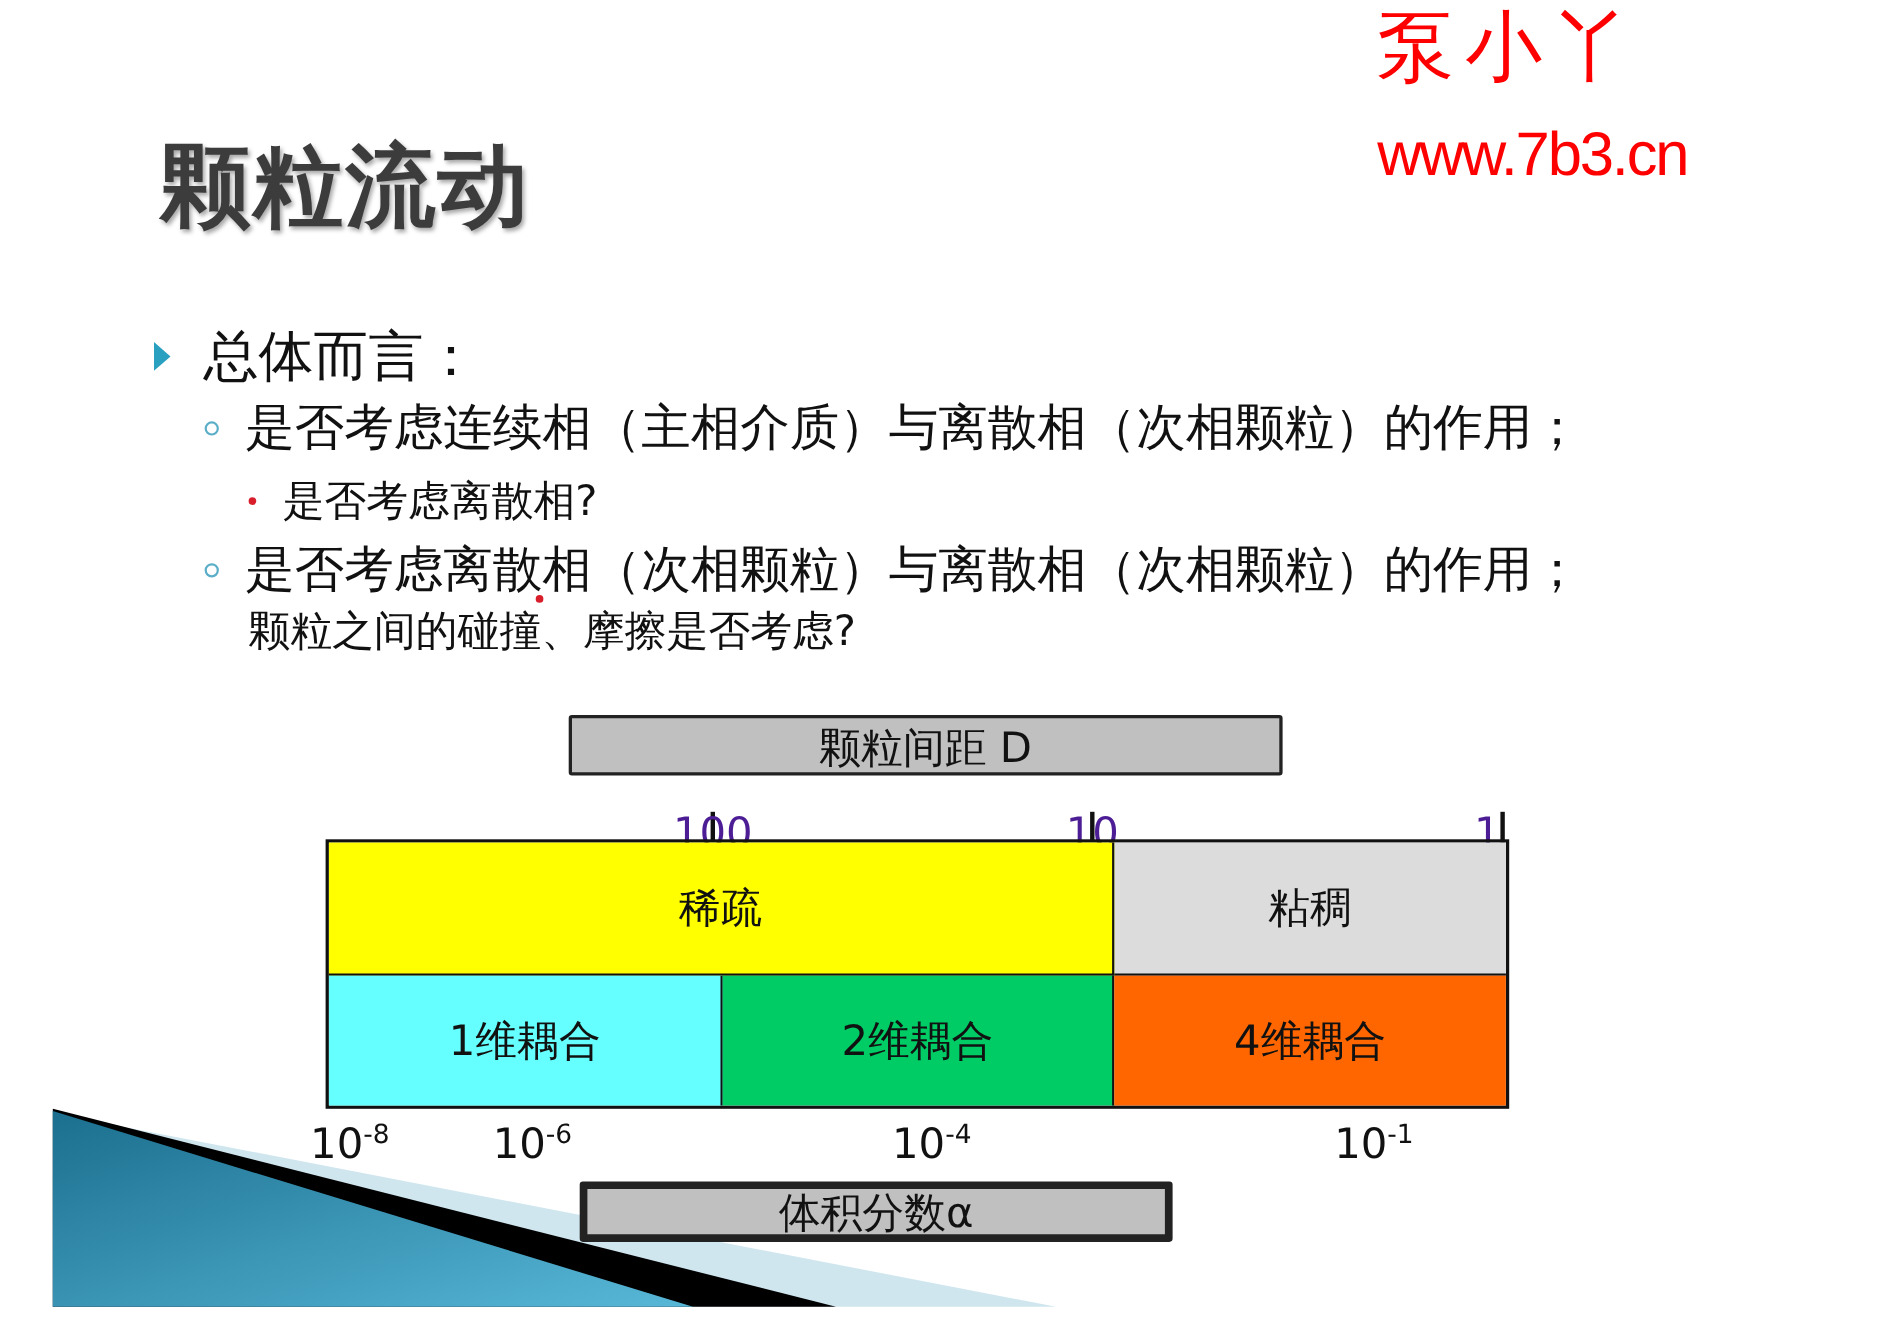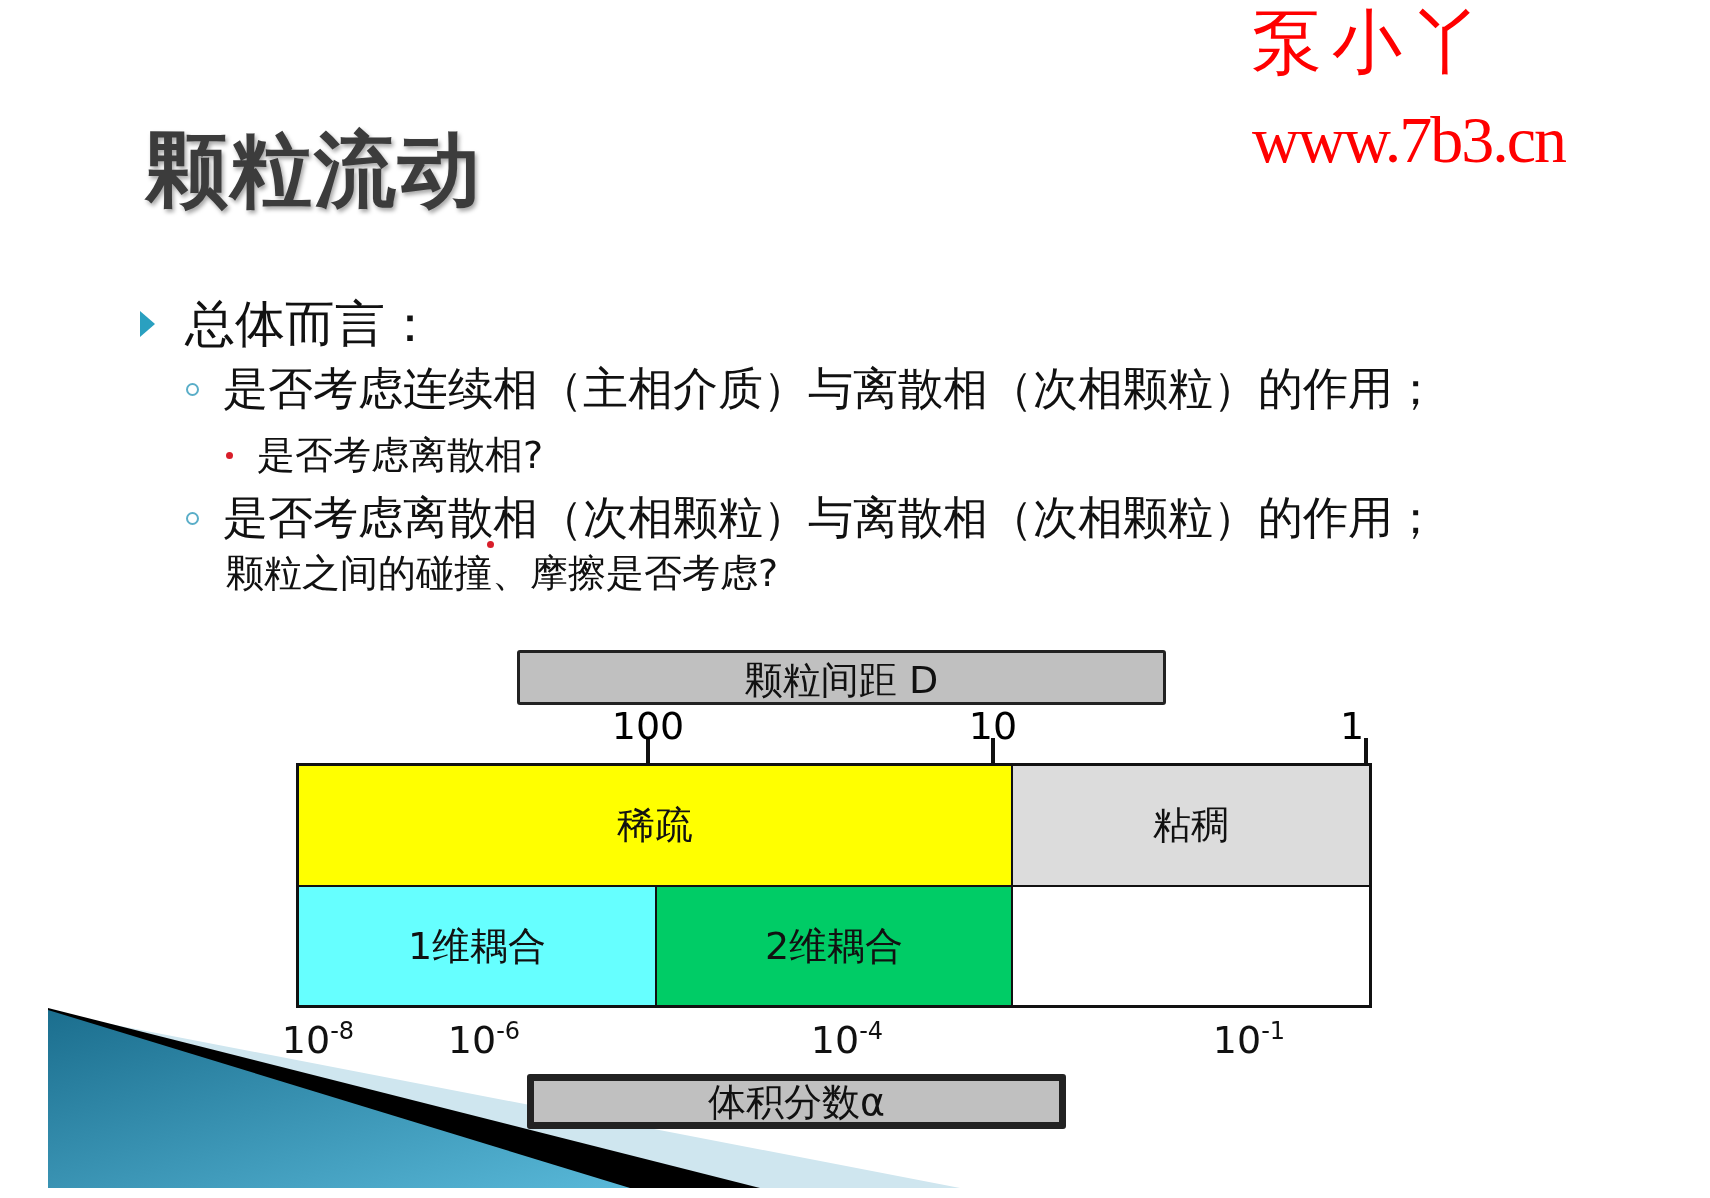--- a/index.html
+++ b/index.html
@@ -1,38 +1,38 @@
 <!DOCTYPE html>
 <html><head>
 <meta charset="utf-8">
 <style>
   html, body { margin: 0; padding: 0; background: #ffffff; }
   body { width: 1710px; height: 1198px; position: relative; overflow: hidden;
          font-family: "DejaVu Sans", "Liberation Sans", sans-serif; color: #111; }
   .abs { position: absolute; }
   .wm1 { left: 1252px; top: 0px; font-family: "DejaVu Serif", "Liberation Serif", serif;
          font-size: 70px; color: #ff0000; letter-spacing: 10px; line-height: 84px; }
-  .wm2 { left: 1252px; top: 100px; font-family: Liberation Serif, serif;
-         font-size: 66px; color: #ff0000; line-height: 80px; letter-spacing: -2px; }
+  .wm2 { left: 1252px; top: 100px; font-family: Liberation Sans, sans-serif;
+         font-size: 56px; color: #ff0000; line-height: 80px; letter-spacing: -2px; }
   .title { left: 146px; top: 120px; font-size: 82px; font-weight: bold; color: #3c3c3c;
            text-shadow: 2px 3px 4px rgba(0,0,0,0.35); line-height: 100px; letter-spacing: 2px; }
   .bullet-row { display: flex; align-items: center; white-space: nowrap; }
   .lvl1 { left: 140px; top: 292px; font-size: 50px; line-height: 64px; }
   .lvl2 { left: 186px; font-size: 45px; line-height: 58px; }
   .lvl3 { left: 226px; font-size: 38px; line-height: 50px; }
   .tri { width: 0; height: 0; border-top: 13px solid transparent; border-bottom: 13px solid transparent;
          border-left: 15px solid #2aa0c0; margin-right: 30px; }
   .circ { width: 9px; height: 9px; border: 2px solid #5aaec8; border-radius: 50%; margin-right: 24px; }
   .dot { width: 7px; height: 7px; background: #d81e2a; border-radius: 50%; margin-right: 24px; }
   .bar { box-sizing: border-box; background: #c0c0c0; border: 3px solid #222; border-radius: 3px;
          display: flex; align-items: flex-end; justify-content: center; font-size: 38px; color: #111;
          line-height: 44px; }
   .bar.alpha { border-width: 7px; }
   .tick { background: #111; width: 4px; }
-  .ticklabel { font-size: 38px; line-height: 40px; color: #000000; transform: translateX(-50%); }
+  .ticklabel { font-size: 38px; line-height: 40px; color: #4c1d95; transform: translateX(-50%); margin-top: 31px; }
   .grid { left: 296px; top: 763px; width: 1076px; height: 245px; box-sizing: border-box;
           border: 3px solid #111; }
   .cell { position: absolute; box-sizing: border-box; display: flex; align-items: center;
           justify-content: center; font-size: 38px; color: #111; }
   .cell.br { border-right: 2px solid #111; }
   .cell.bb { border-bottom: 2px solid #111; }
   .explabel { font-size: 38px; line-height: 42px; color: #111; transform: translateX(-50%); white-space: nowrap; }
   .explabel sup { font-size: 24px; vertical-align: 14px; }
 </style>
 </head>
@@ -93,20 +93,23 @@
   </div>
   <div class="cell br bb" style="left:0; top:0; width:714px; height:121px; background:#ffff00;">
     <span>稀疏</span>
   </div>
   <div class="cell br" style="left:0; top:121px; width:358px; height:118px; background:#66ffff;">
     <span>1维耦合</span>
   </div>
   <div class="cell br" style="left:358px; top:121px; width:356px; height:118px; background:#00cc66;">
     <span>2维耦合</span>
   </div>
+  <div class="cell" style="left:714px; top:121px; width:356px; height:118px; background:#ff6600;">
+    <span>4维耦合</span>
+  </div>
 </div>
 
 <div class="abs explabel" style="left:318px; top:1010px;"><span>10</span><sup>-8</sup></div>
 <div class="abs explabel" style="left:484px; top:1010px;"><span>10</span><sup>-6</sup></div>
 <div class="abs explabel" style="left:847px; top:1010px;"><span>10</span><sup>-4</sup></div>
 <div class="abs explabel" style="left:1201px; top:1010px;margin-left:48px;"><span>10</span><sup>-1</sup></div>
 
 <div class="abs bar alpha" style="left:527px; top:1074px; width:539px; height:55px;">
   <span style="line-height:40px;">体积分数α</span>
 </div>

